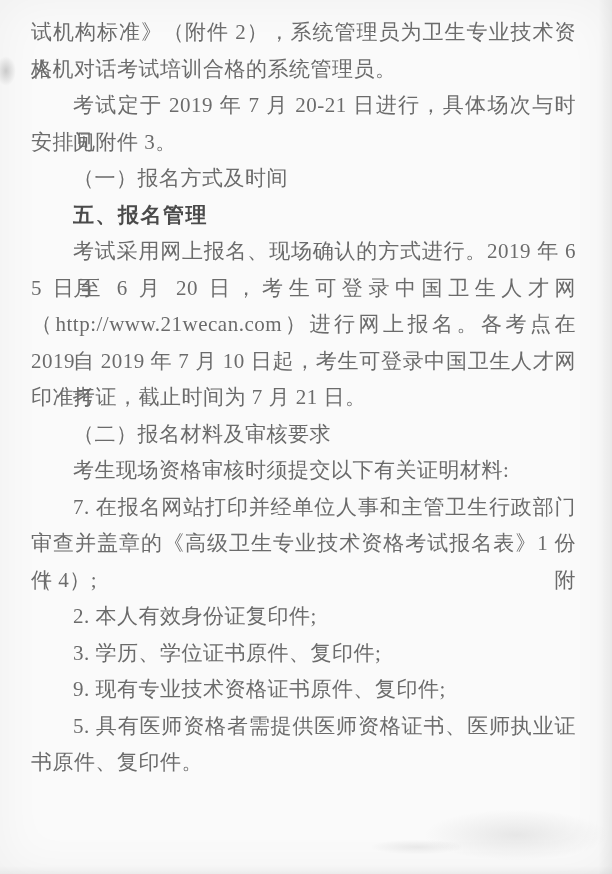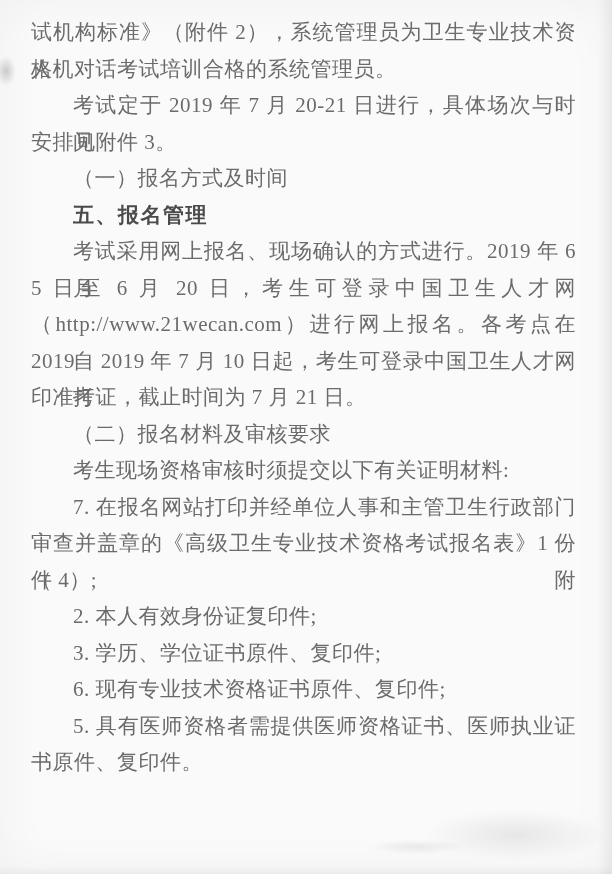--- a/index.html
+++ b/index.html
@@ -74,21 +74,21 @@
     <div class="line stretch">（http://www.21wecan.com）进行网上报名。各考点在 2019</div>
     <div class="line indent stretch">自 2019 年 7 月 10 日起，考生可登录中国卫生人才网打</div>
     <div class="line">印准考证，截止时间为 7 月 21 日。</div>
     <div class="line indent">（二）报名材料及审核要求</div>
     <div class="line indent">考生现场资格审核时须提交以下有关证明材料:</div>
     <div class="line indent stretch">7. 在报名网站打印并经单位人事和主管卫生行政部门</div>
     <div class="line stretch">审查并盖章的《高级卫生专业技术资格考试报名表》1 份（附</div>
     <div class="line">件 4）;</div>
     <div class="line indent">2. 本人有效身份证复印件;</div>
     <div class="line indent">3. 学历、学位证书原件、复印件;</div>
-    <div class="line indent">6. 现有专业技术资格证书原件、复印件;</div>
+    <div class="line indent">9. 现有专业技术资格证书原件、复印件;</div>
     <div class="line indent stretch">5. 具有医师资格者需提供医师资格证书、医师执业证</div>
     <div class="line">书原件、复印件。</div>
   </div>
 
   <div class="artifact smudge-left"></div>
   <div class="artifact smudge-bottom-right"></div>
   <div class="artifact smudge-bottom-streak"></div>
   <div class="artifact edge-right"></div>
   <div class="artifact edge-bottom"></div>
 </div>

